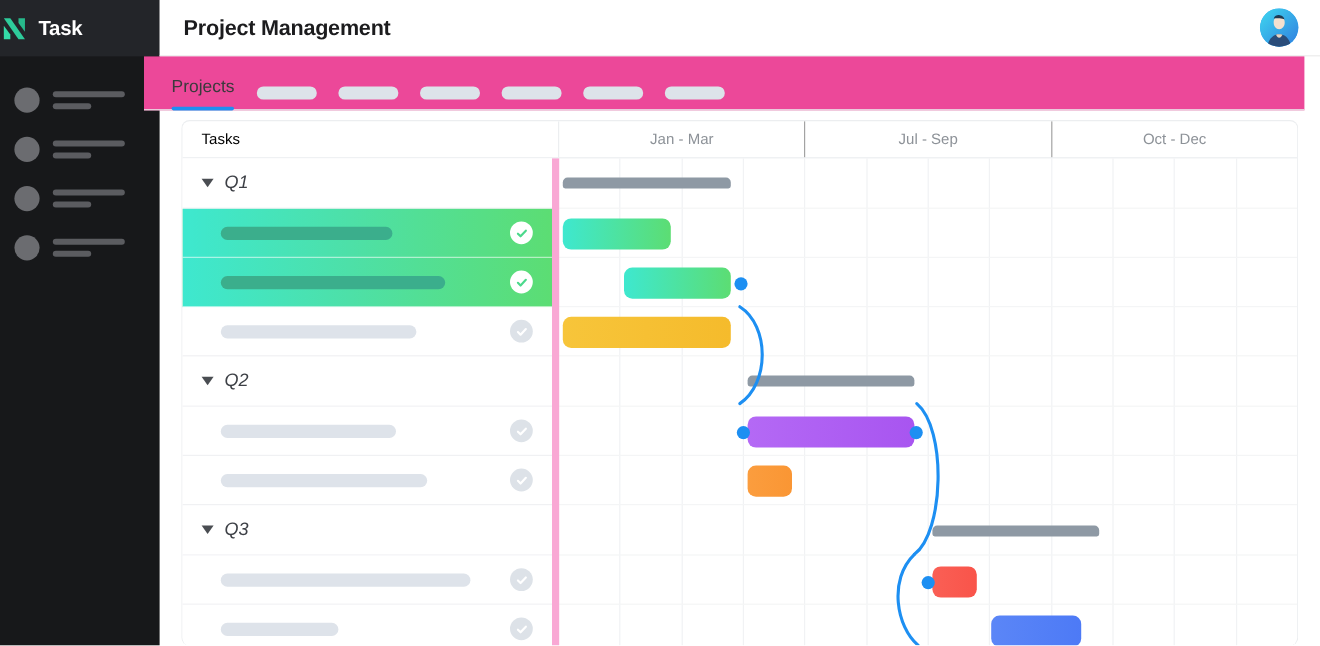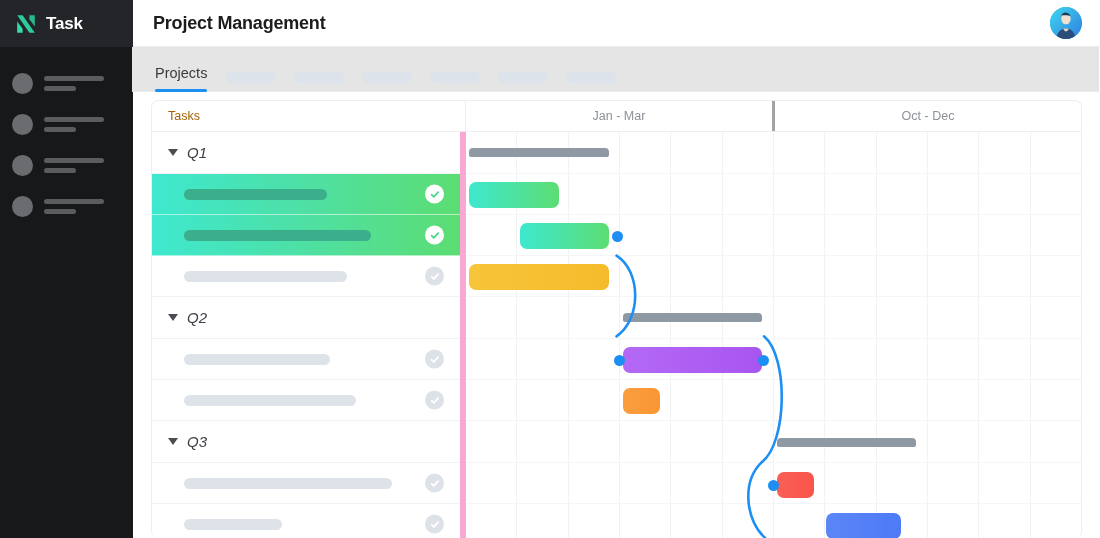--- a/index.html
+++ b/index.html
@@ -15,21 +15,20 @@
   
   .sidebar {
     position: absolute; left: 0; top: 0;
     width: 133px; height: 538px;
     background: #17181a;
   }
   .logo-area {
     height: 47px;
     background: #232529;
     display: flex; align-items: center;
-    padding-left: 14px;
     gap: 8px;
   }
   .logo-mark { width: 24px; height: 24px; flex: 0 0 auto; }
   .logo-text {
     color: #ffffff; font-size: 17px; font-weight: 700;
     letter-spacing: -0.2px;
   }
   .nav-list { padding-top: 16px; }
   .nav-item {
     display: flex; align-items: center;
@@ -62,23 +61,23 @@
   .avatar {
     position: absolute; right: 18px; top: 50%;
     transform: translateY(-50%);
     width: 32px; height: 32px; border-radius: 50%;
     overflow: hidden;
     background: #2da8f0;
   }
 
   
   .tabbar {
-    position: absolute; left: 132px; top: 47px;
+    position: absolute; left: 120px; top: 47px;
     width: 967px; height: 45px;
-    background: #e5e5e5;
+    background: #ec4899;
     border-bottom: 1px solid #e9eaec;
     display: flex; align-items: flex-end;
     padding-left: 13px;
   }
   .tab {
     position: relative;
     padding: 0 10px 10px 10px;
     font-size: 14.5px; color: #3a3a3c;
     display: flex; align-items: flex-end;
     height: 100%;
@@ -113,25 +112,25 @@
   }
   .gantt-head {
     display: flex; height: 31px;
     border-bottom: 1px solid #eceef0;
   }
   .gh-tasks {
     width: 314px; flex: 0 0 314px;
     border-right: 1px solid #eceef0;
     display: flex; align-items: center;
     padding-left: 16px;
-    font-size: 12.5px; color: #a16207;
+    font-size: 12.5px; color: #000000;
   }
   .gh-q {
     flex: 1 1 0;
-    border-right: 3px solid #a3a3a3;
+    border-right: 1px solid #a3a3a3;
     display: flex; align-items: center; justify-content: center;
     font-size: 12.5px; color: #8d9298;
   }
   .gh-q:last-child { border-right: none; text-align: right; }
 
   .gantt-body { position: relative; height: 407px; display: flex; }
 
   
   .task-col {
     width: 314px; flex: 0 0 314px;
@@ -308,20 +307,21 @@
     <div class="tab-skel">
         <span></span>
       </div>
   </div>
 
   <div class="gantt">
 
     <div class="gantt-head">
       <div class="gh-tasks">Tasks</div>
       <div class="gh-q">Jan - Mar</div>
+      <div class="gh-q">Jul - Sep</div>
       <div class="gh-q">Oct - Dec</div>
     </div>
 
     <div class="gantt-body">
 
       <div class="task-col">
 
         <div class="grp-row">
           <span class="caret"></span>
           <span class="grp-label">Q1</span>

